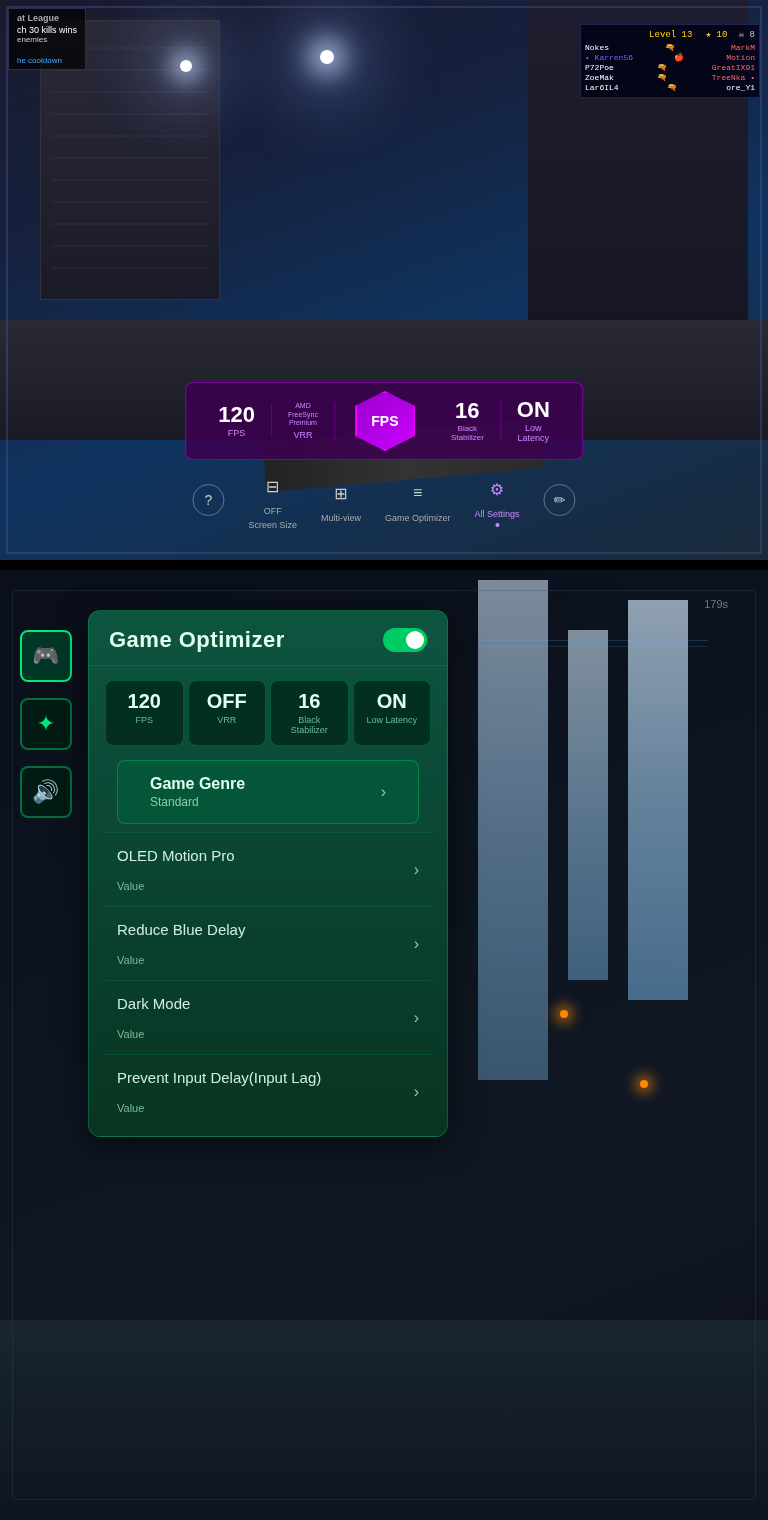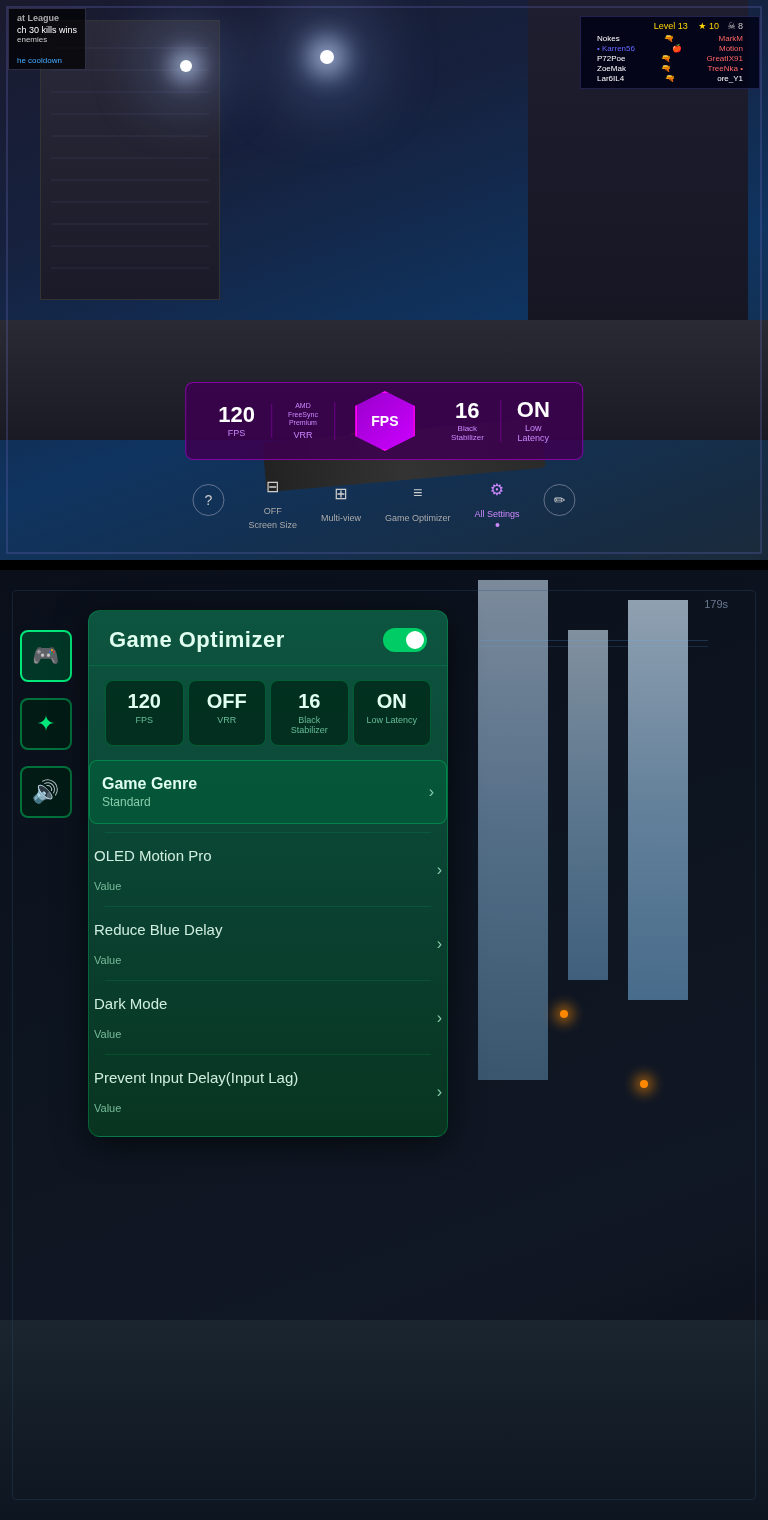--- a/index.html
+++ b/index.html
@@ -128,25 +128,26 @@
     .hud-enemies {
       color: #ccc; font-size: 8px;
     }
     .hud-cooldown {
       color: #4af; font-size: 8px; margin-top: 12px;
     }
 
     
     .hud-top-right {
       position: absolute;
-      top: 16px; right: 8px;
+      top: 24px; right: 8px;
       background: rgba(0,0,20,0.8);
       border: 1px solid rgba(100,100,200,0.3);
-      padding: 4px 16px;
+      padding: 4px 4px;
       min-width: 180px;
+      font-family: Liberation Mono, monospace;
     }
     .hud-level {
       color: #8af; font-size: 9px; text-align: right;
       margin-bottom: 3px;
     }
     .hud-level span { color: #ffd700; }
     .player-list {
       list-style: none;
     }
     .player-list li {
@@ -419,25 +420,25 @@
       line-height: 1;
     }
     .panel-stat-label {
       font-size: 9px;
       color: #66bb99;
       margin-top: 4px;
     }
 
     
     .panel-genre {
-      margin: 0 0 4px;
+      margin: 0 28px 4px;
       background: rgba(0,100,60,0.5);
       border: 1px solid rgba(0,200,100,0.4);
       border-radius: 8px;
-      padding: 14px 12px;
+      padding: 14px 32px;
       display: flex;
       align-items: center;
       justify-content: space-between;
       cursor: pointer;
     }
     .panel-genre-info {}
     .panel-genre-title {
       font-size: 16px;
       font-weight: bold;
       color: #e0fff0;
@@ -458,21 +459,21 @@
     }
     .panel-divider {
       height: 1px;
       background: rgba(0,200,100,0.15);
       margin: 0 16px;
     }
     .panel-setting-row {
       display: flex;
       align-items: center;
       justify-content: space-between;
-      padding: 14px 5px;
+      padding: 14px 28px;
       cursor: pointer;
     }
     .panel-setting-info {}
     .panel-setting-title {
       font-size: 15px;
       font-weight: 500;
       color: #d0eedf;
     }
     .panel-setting-value {
       font-size: 11px;

